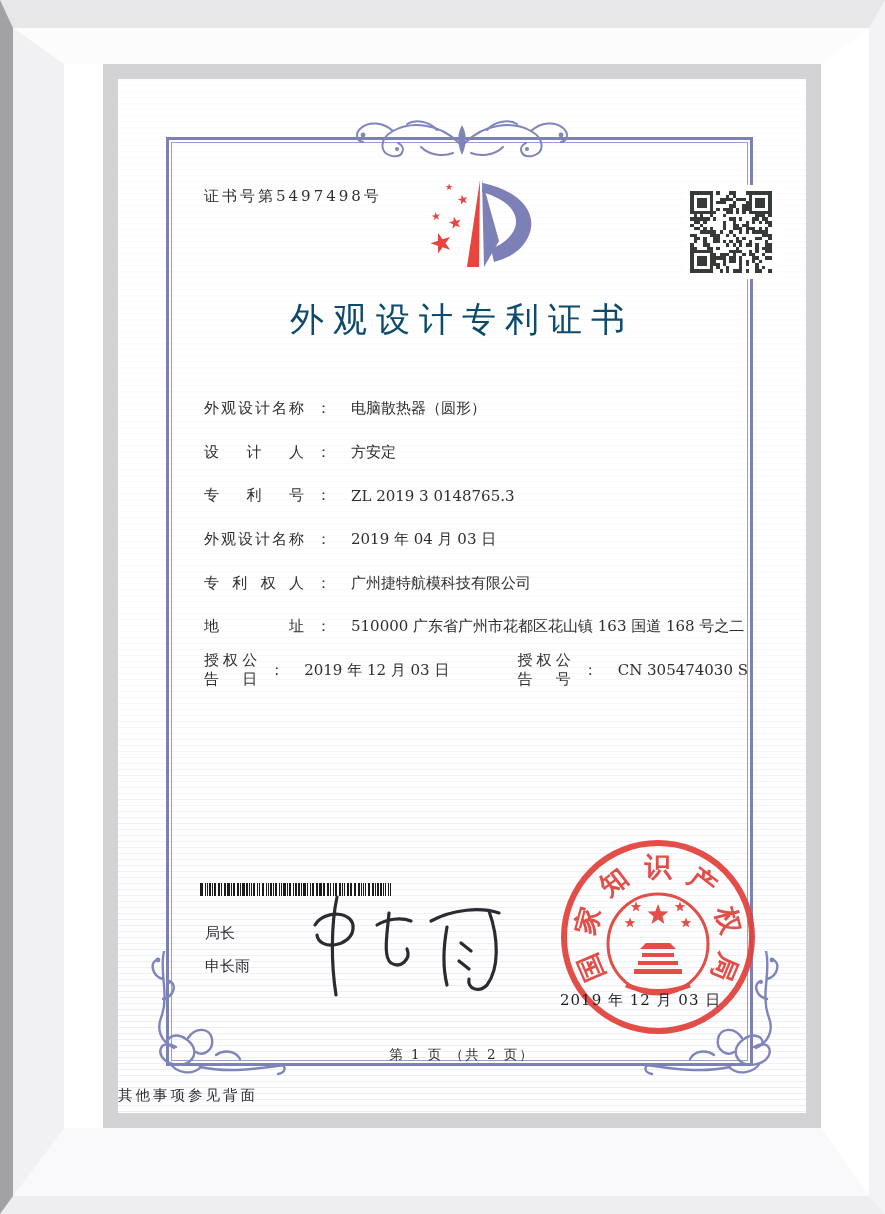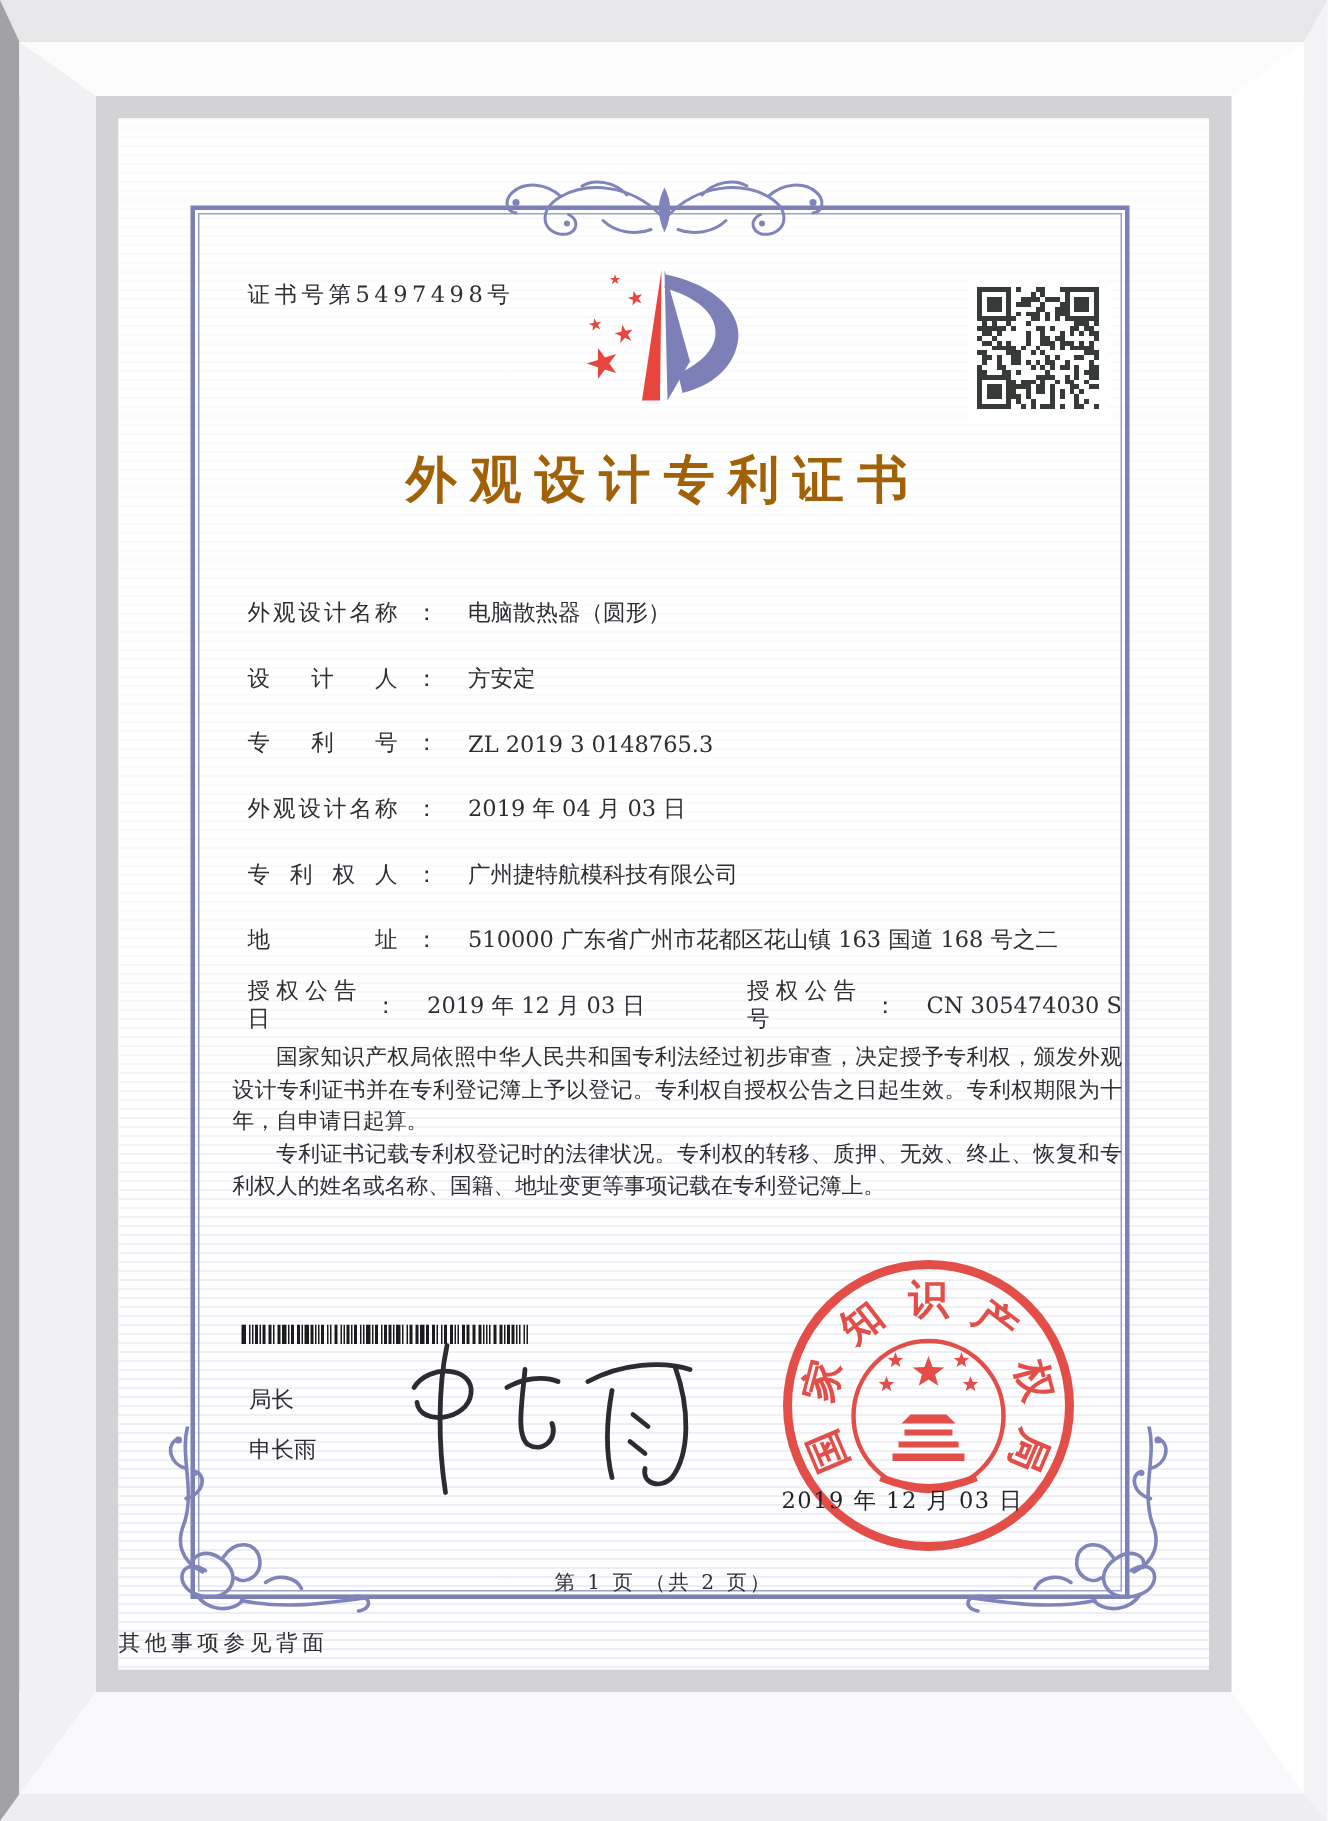--- a/index.html
+++ b/index.html
@@ -6,21 +6,21 @@
   .stage{position:relative;width:885px;height:1214px;overflow:hidden;
          font-family:"DejaVu Serif","Liberation Serif",serif;color:#2e2e32;}
   
   .f-outer{position:absolute;inset:0;box-sizing:border-box;
            border-style:solid;border-width:28px 16px 18px 13px;
            border-color:#e7e7e9 #f3f3f5 #eeeef0 #a2a2a5;}
   .f-face{position:absolute;inset:0;box-sizing:border-box;
           border-style:solid;border-width:36px 48px 68px 51px;
           border-color:#fcfcfd #ffffff #f9f9fb #f1f1f3;}
   .f-mat{position:absolute;inset:0;box-sizing:border-box;
-         border:15px solid #d3d3d6;box-shadow:inset 0 0 0 1px #c9c9cd;}
+         border:15px solid #d3d3d6;box-shadow:inset 0 0 0 1px #c9c9cd;margin-left:39px;}
   
   .page{position:absolute;inset:0;background:#ffffff;overflow:hidden;}
   .page::before{content:"";position:absolute;inset:0;pointer-events:none;
      background:repeating-linear-gradient(to bottom,
         rgba(122,132,188,0.18) 0px, rgba(122,132,188,0.18) 1px,
         rgba(255,255,255,0) 1px, rgba(255,255,255,0) 6px);
      -webkit-mask:linear-gradient(to bottom, rgba(0,0,0,.18) 0%, rgba(0,0,0,.22) 50%,
         rgba(0,0,0,.6) 72%, rgba(0,0,0,.8) 100%);
      mask:linear-gradient(to bottom, rgba(0,0,0,.18) 0%, rgba(0,0,0,.22) 50%,
         rgba(0,0,0,.6) 72%, rgba(0,0,0,.8) 100%);}
@@ -30,21 +30,21 @@
   .fl{position:absolute;pointer-events:none;}
   .fl-top{top:34px;left:50%;transform:translateX(-50%);width:250px;height:54px;}
   .fl-bl{left:26px;top:872px;width:152px;height:138px;}
   .fl-br{right:20px;top:872px;width:152px;height:138px;transform:scaleX(-1);}
   
   .cert-no{position:absolute;left:86px;top:108px;font-size:15px;letter-spacing:3px;}
   .logo{position:absolute;left:303px;top:98px;width:124px;height:104px;}
   .logo .star{position:absolute;color:#e8453e;line-height:1;}
   .qr{position:absolute;left:566px;top:106px;width:94px;height:94px;background:#fff;}
   .doc-title{position:absolute;left:0;right:0;top:218px;text-align:center;
-             font-size:34px;font-weight:bold;letter-spacing:9px;color:#a16207;}
+             font-size:34px;font-weight:normal;letter-spacing:9px;color:#0c4a6e;}
   .fields{position:absolute;left:86px;right:58px;top:308px;font-size:15px;}
   .field-row{height:43.6px;display:flex;align-items:center;gap:12px;}
   .f-label{display:inline-block;width:100px;text-align:justify;text-align-last:justify;}
   .f-value{margin-left:8px;white-space:nowrap;}
   .g2{margin-left:56px;}
   .paragraphs{position:absolute;left:76px;right:58px;top:616px;
               font-size:14.5px;line-height:21.5px;text-align:justify;}
   .paragraphs p{margin:0;text-indent:2em;}
   .barcode{position:absolute;left:81px;top:804px;width:196px;height:13px;}
   .officer{position:absolute;left:87px;top:845px;font-size:15px;}
@@ -483,24 +483,20 @@
         <div class="field-row">
           <span class="f-label">授权公告日</span>
                 <span>：</span>
                 <span class="f-value">2019 年 12 月 03 日</span>
           <span class="f-label g2">授权公告号</span>
                 <span>：</span>
                 <span class="f-value">CN 305474030 S</span>
         </div>
       </div>
 
-      <div class="paragraphs">
-        <p>国家知识产权局依照中华人民共和国专利法经过初步审查，决定授予专利权，颁发外观设计专利证书并在专利登记簿上予以登记。专利权自授权公告之日起生效。专利权期限为十年，自申请日起算。</p>
-        <p>专利证书记载专利权登记时的法律状况。专利权的转移、质押、无效、终止、恢复和专利权人的姓名或名称、国籍、地址变更等事项记载在专利登记簿上。</p>
-      </div>
 
       <svg class="barcode" id="barcode-svg" viewBox="0 0 196 13" preserveAspectRatio="none">
               <rect x="1" y="0" width="3" height="13" fill="#1c1c1e"></rect>
               <rect x="6" y="0" width="1" height="13" fill="#1c1c1e"></rect>
               <rect x="8" y="0" width="1" height="13" fill="#1c1c1e"></rect>
               <rect x="10" y="0" width="2" height="13" fill="#1c1c1e"></rect>
               <rect x="13" y="0" width="1" height="13" fill="#1c1c1e"></rect>
               <rect x="15" y="0" width="2" height="13" fill="#1c1c1e"></rect>
               <rect x="19" y="0" width="2" height="13" fill="#1c1c1e"></rect>
               <rect x="22" y="0" width="1" height="13" fill="#1c1c1e"></rect>

